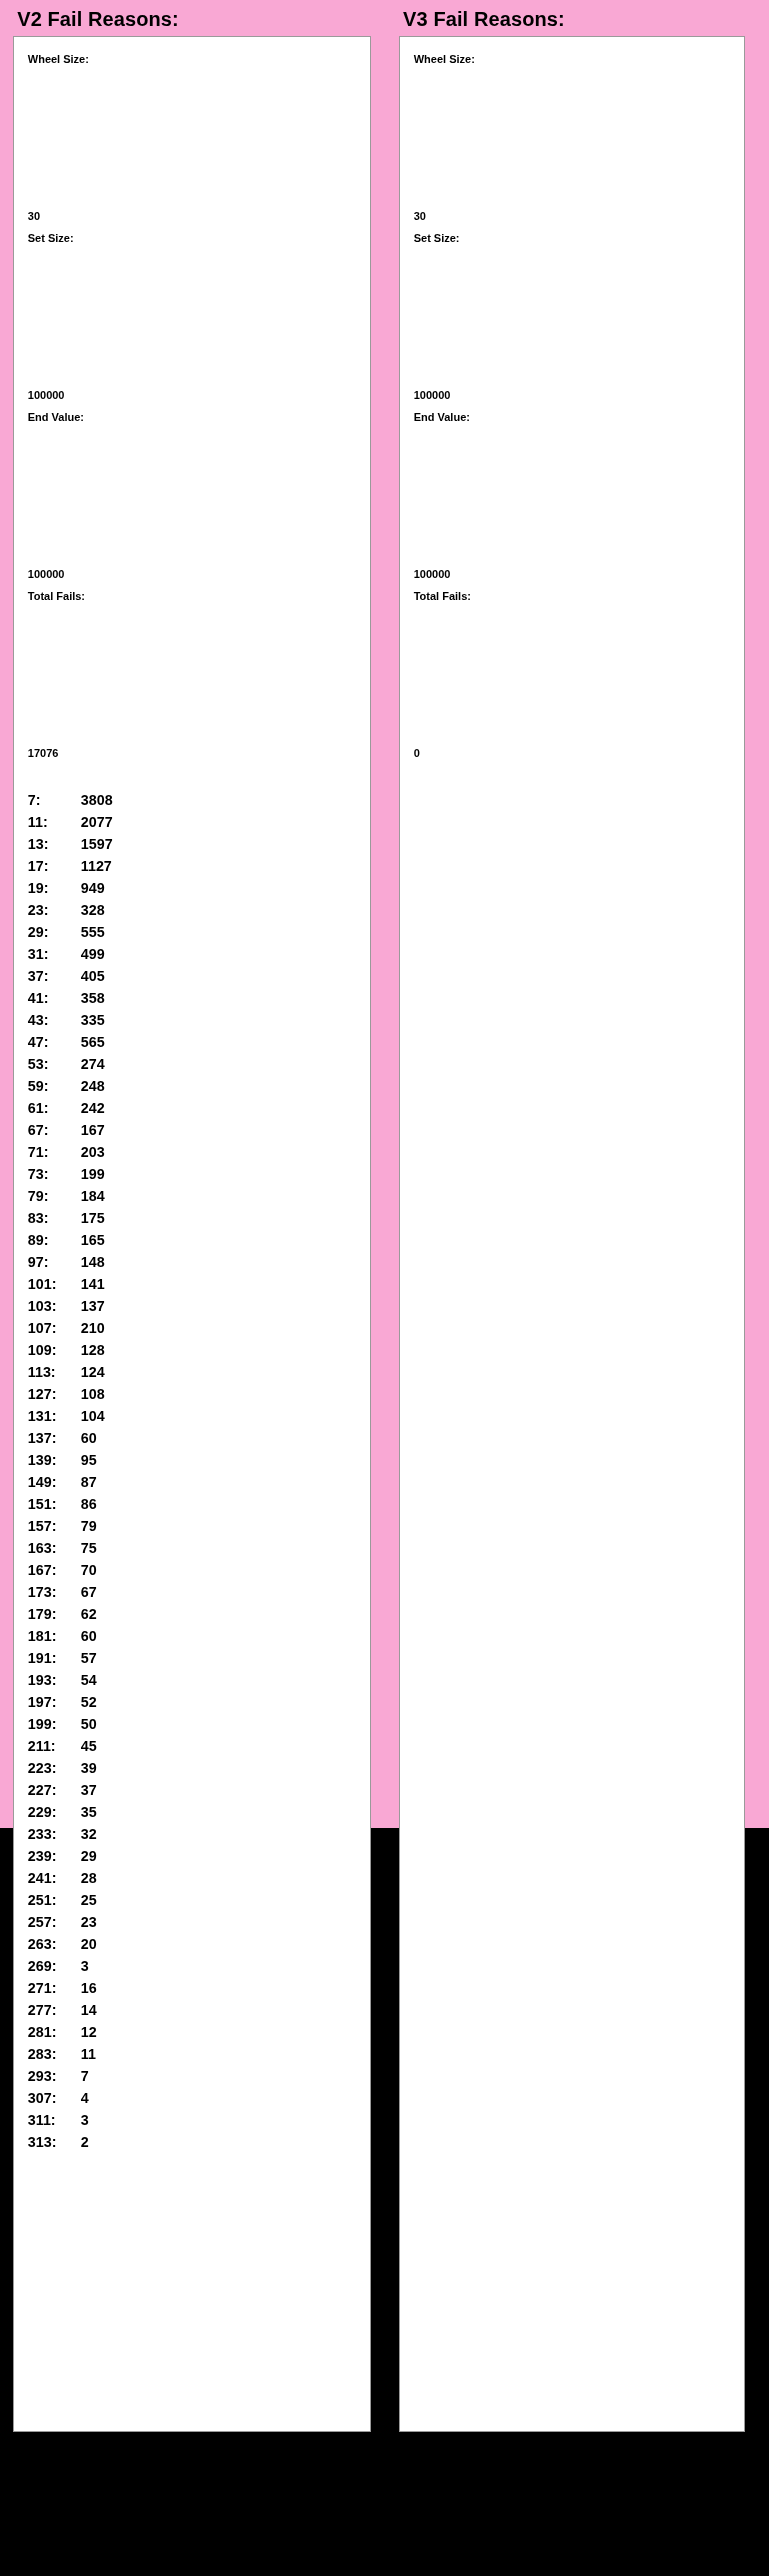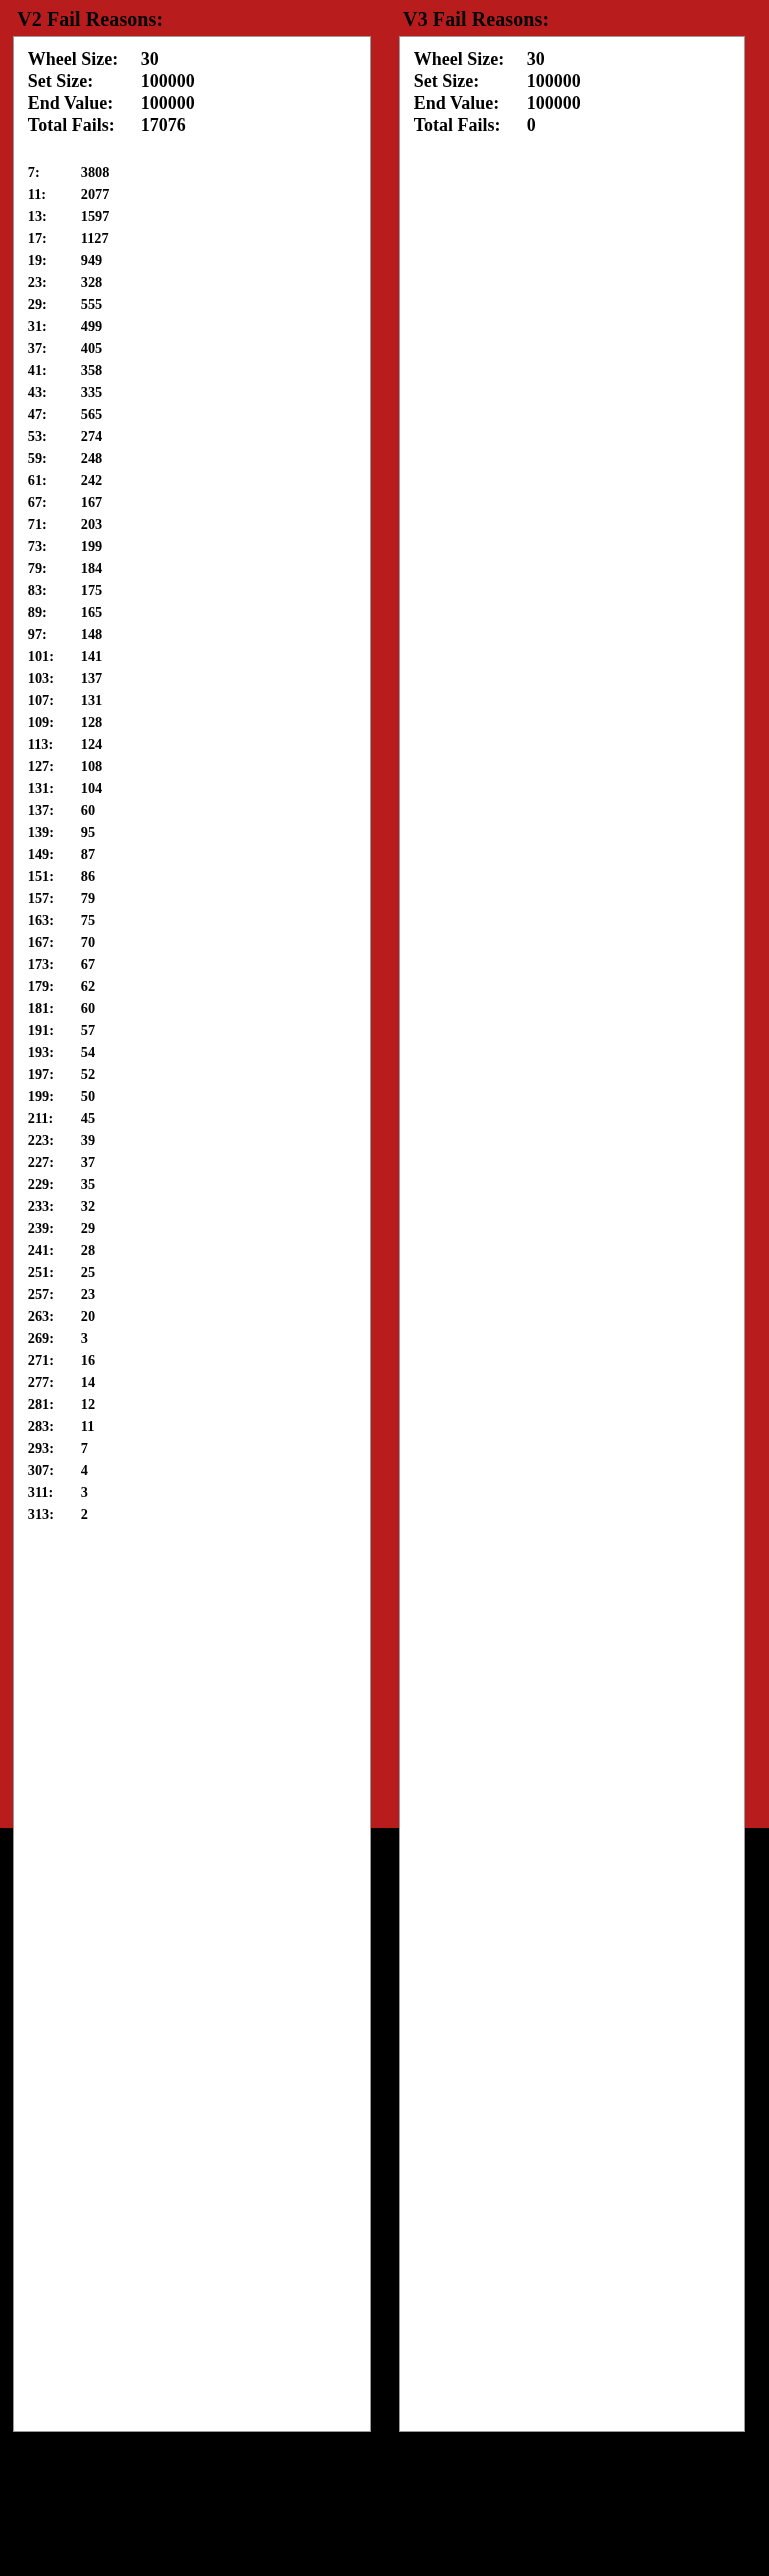--- a/index.html
+++ b/index.html
@@ -12,23 +12,22 @@
     background: #000000;
     font-family: "Liberation Sans", sans-serif;
     overflow: hidden;
   }
   .app {
     position: absolute;
     left: 0;
     top: 0;
     width: 770px;
     height: 1828px;
-    background: #b91c1c;
+    background: #f9a8d4;
     box-sizing: border-box;
-    font-family: Liberation Serif, serif;
   }
   .panels {
     display: flex;
     flex-direction: row;
     padding: 0;
   }
   .panel {
     box-sizing: border-box;
   }
   .panel-left {
@@ -49,32 +48,34 @@
   .panel-body {
     background: #ffffff;
     border: 1px solid #9a9a9a;
     box-sizing: border-box;
     padding: 10.5px 0 9.5px 13.4px;
     height: 2396px;
     overflow: hidden;
   }
   .summary-row {
     display: flex;
-    font-size: 18px;
+    flex-direction: column;
+    font-size: 11px;
     font-weight: bold;
     color: #000000;
     line-height: 22px;
     white-space: nowrap;
   }
   .summary-label {
     width: 113px;
     flex: 0 0 113px;
   }
   .summary-value {
     flex: 0 0 auto;
+    margin-top: 44px;
   }
   .spacer {
     height: 25px;
   }
   .fail-row {
     display: flex;
     flex-direction: row;
     font-size: 14.3px;
     font-weight: bold;
     color: #000000;
@@ -217,21 +218,21 @@
         <div class="fail-row">
             <span class="fail-key">101:</span>
             <span class="fail-count">141</span>
           </div>
         <div class="fail-row">
             <span class="fail-key">103:</span>
             <span class="fail-count">137</span>
           </div>
         <div class="fail-row">
             <span class="fail-key">107:</span>
-            <span class="fail-count">131</span>
+            <span class="fail-count">210</span>
           </div>
         <div class="fail-row">
             <span class="fail-key">109:</span>
             <span class="fail-count">128</span>
           </div>
         <div class="fail-row">
             <span class="fail-key">113:</span>
             <span class="fail-count">124</span>
           </div>
         <div class="fail-row">

